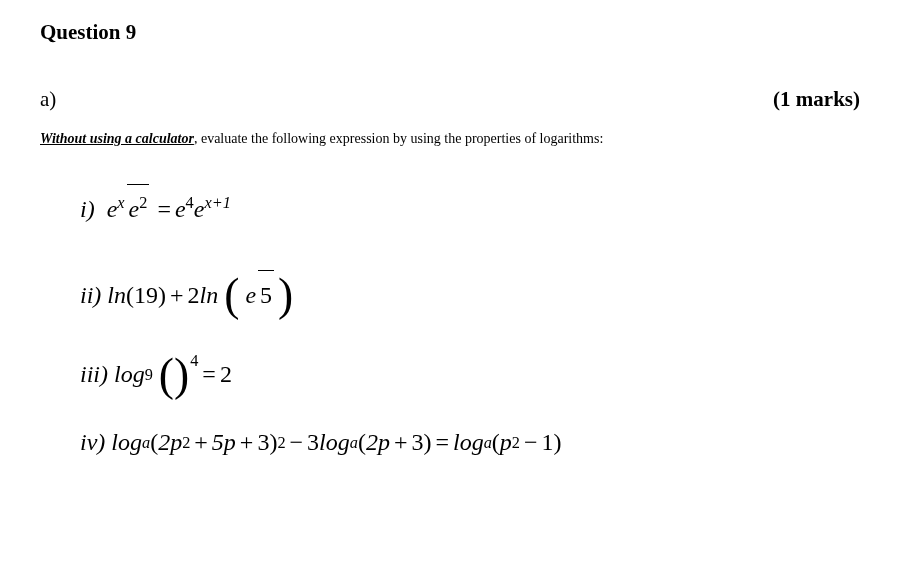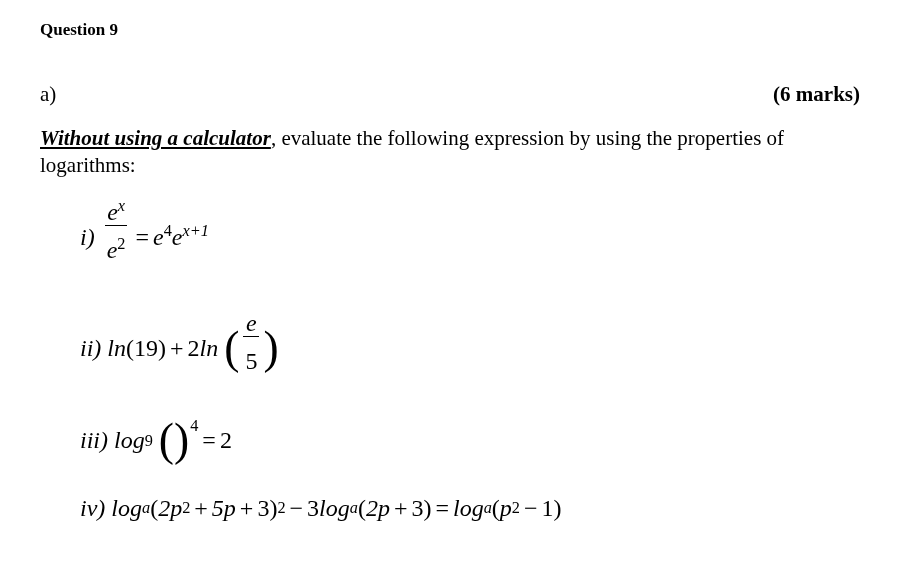--- a/index.html
+++ b/index.html
@@ -12,40 +12,40 @@
       height: 582px;
       background: #ffffff;
       font-family: 'Times New Roman', Times, serif;
       font-size: 22px;
       color: #000000;
       padding: 20px 40px;
       position: relative;
     }
     .question-header {
       font-weight: bold;
-      font-size: 17px;
+      font-size: 21px;
       margin-bottom: 42px;
     }
     .part-row {
       display: flex;
       justify-content: space-between;
       align-items: baseline;
       margin-bottom: 18px;
     }
     .part-label {
       font-size: 21px;
     }
     .marks {
       font-weight: bold;
       font-size: 21px;
     }
     .instruction {
-      font-size: 21px;
+      font-size: 14px;
       line-height: 1.3;
-      margin-bottom: 20px;
+      margin-bottom: 36px;
     }
     .instruction .emph {
       font-style: italic;
       font-weight: bold;
       text-decoration: underline;
     }
     .math-list {
       padding-left: 40px;
     }
     .math-item {
@@ -54,21 +54,21 @@
       font-size: 24px;
       display: flex;
       align-items: center;
       margin-bottom: 36px;
     }
     .math-item .roman {
       margin-right: 6px;
     }
     .frac {
       display: inline-flex;
-      flex-direction: column;
+      flex-direction: row;
       align-items: center;
       vertical-align: middle;
       margin: 0 4px;
       line-height: 1.05;
     }
     .frac .num {
       padding: 0 2px;
     }
     .frac .den {
       border-top: 1.5px solid #000;
@@ -119,21 +119,21 @@
       font-style: normal;
     }
   </style>
 </head>
 <body>
 
 <div class="question-header">Question 9</div>
 
 <div class="part-row">
   <span class="part-label">a)</span>
-  <span class="marks">(6 marks)</span>
+  <span class="marks">(1 marks)</span>
 </div>
 
 <div class="instruction">
   <span class="emph">Without using a calculator</span><span>, evaluate the following expression by using the properties of logarithms:</span>
 </div>
 
 <div class="math-list">
 
   <div class="math-item">
     <span class="roman">i)</span>

